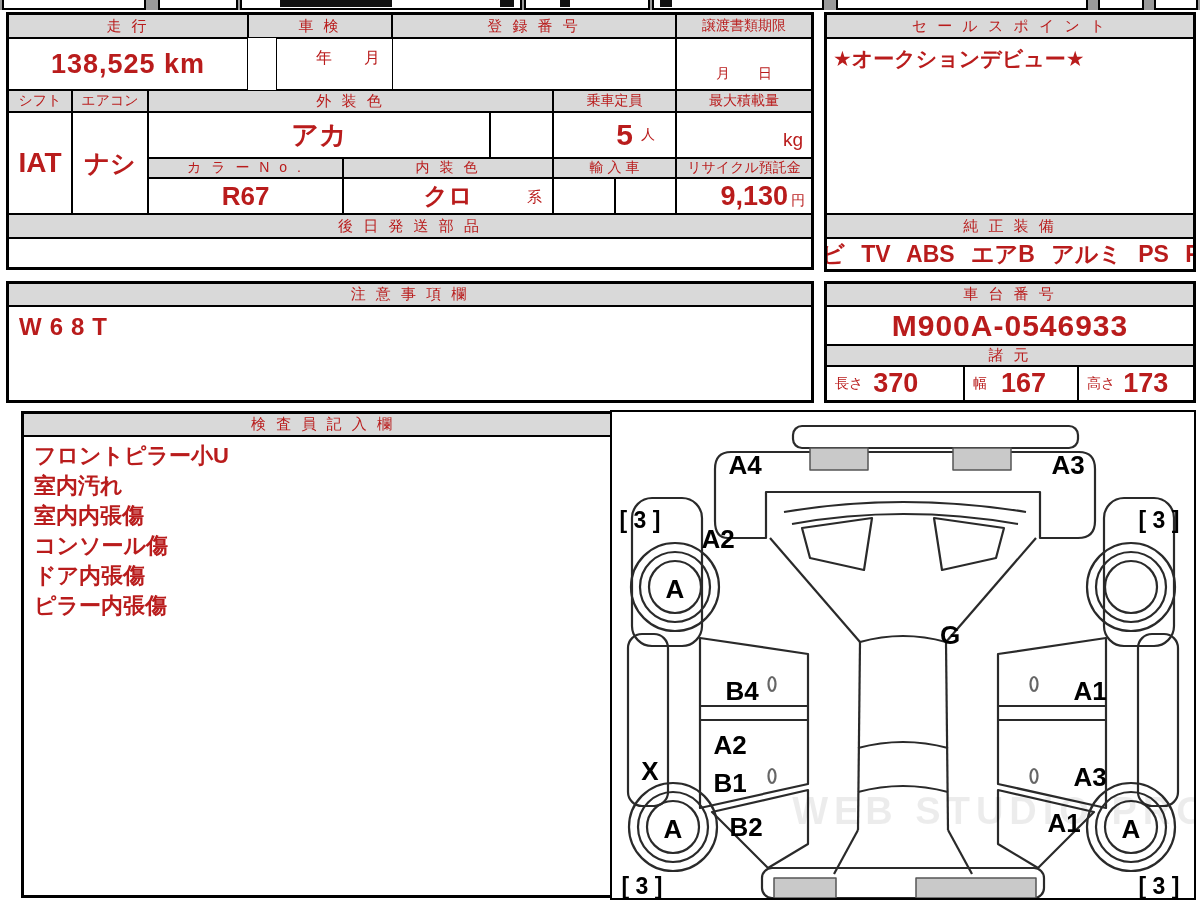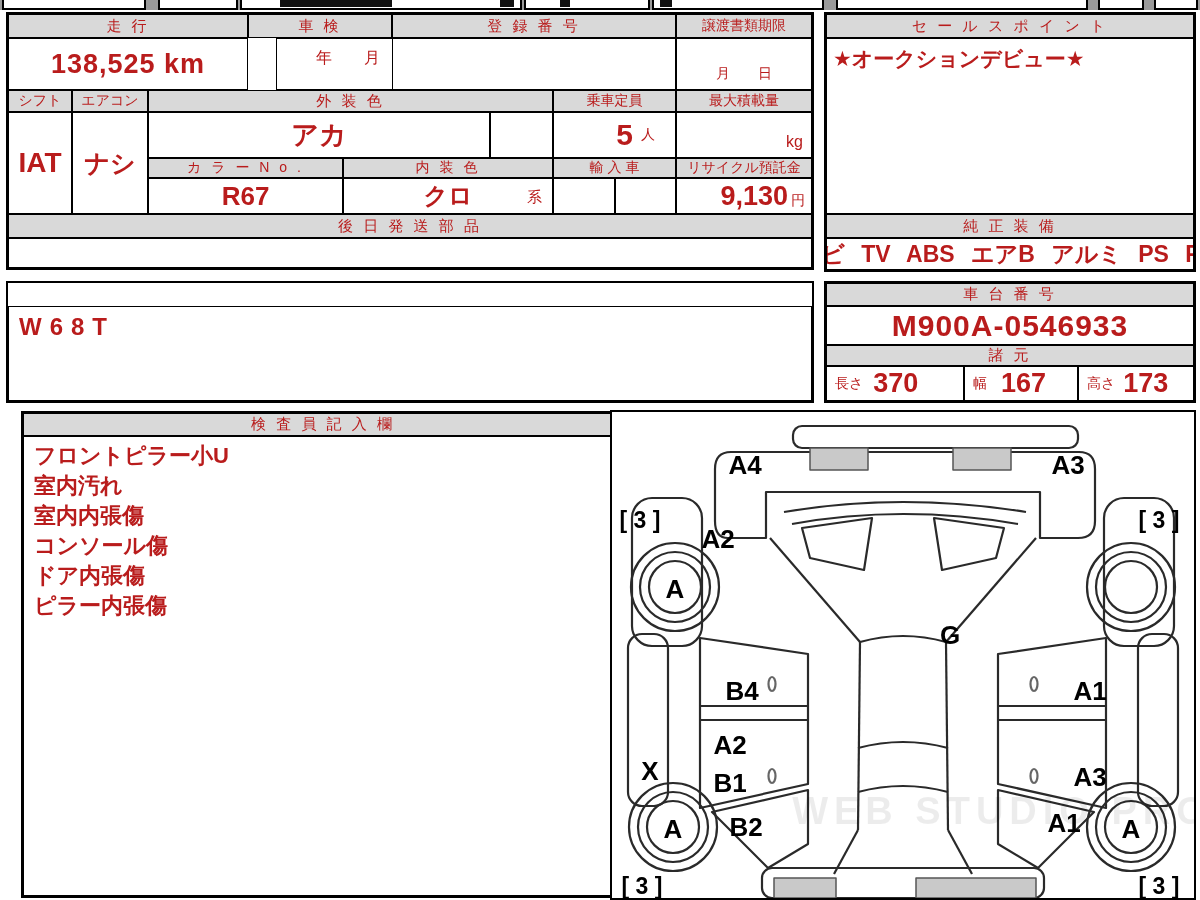--- a/index.html
+++ b/index.html
@@ -55,21 +55,21 @@
     <div class="c hd-sm" style="left:668px;top:76px;width:136px;height:22px;">最大積載量</div>
 
     <div class="c bold" style="left:0;top:98px;width:64px;height:102px;font-size:28px;">IAT</div>
     <div class="c bold" style="left:64px;top:98px;width:76px;height:102px;font-size:25px;">ナシ</div>
     <div class="c bold" style="left:140px;top:98px;width:342px;height:46px;font-size:27px;">アカ</div>
     <div class="c" style="left:482px;top:98px;width:63px;height:46px;"></div>
     <div class="c" style="left:545px;top:98px;width:123px;height:46px;justify-content:flex-end;padding-right:20px;">
       <span class="bold" style="font-size:30px;">5</span>
       <span style="font-size:14px;margin-left:8px;">人</span>
     </div>
-    <div class="c" style="left:668px;top:98px;width:136px;height:46px;font-size:16px;align-items:flex-end;justify-content:flex-end;padding:0 8px 6px 0;">kg</div>
+    <div class="c" style="left:668px;top:98px;width:136px;height:46px;font-size:19px;align-items:flex-end;justify-content:flex-end;padding:0 8px 6px 0;">kg</div>
 
     <div class="c hd" style="left:140px;top:144px;width:195px;height:20px;font-size:14px;">カ ラ ー N o .</div>
     <div class="c hd" style="left:335px;top:144px;width:210px;height:20px;font-size:14px;">内 装 色</div>
     <div class="c hd-sm" style="left:545px;top:144px;width:123px;height:20px;">輸 入 車</div>
     <div class="c hd-sm" style="left:668px;top:144px;width:136px;height:20px;">リサイクル預託金</div>
 
     <div class="c bold" style="left:140px;top:164px;width:195px;height:36px;font-size:26px;">R67</div>
     <div class="c" style="left:335px;top:164px;width:210px;height:36px;">
       <span class="bold" style="font-size:24px;">クロ</span>
       <span style="font-size:15px;position:absolute;right:10px;bottom:6px;">系</span>
@@ -86,20 +86,21 @@
   </div>
 
   <div class="box" style="left:824px;top:12px;width:372px;height:260px;">
     <div class="c hd" style="left:0;top:0;width:368px;height:24px;">セ ー ル ス ポ イ ン ト</div>
     <div class="c bold" style="left:0;top:24px;width:368px;height:176px;font-size:21px;align-items:flex-start;justify-content:flex-start;padding:6px 6px;">★オークションデビュー★</div>
     <div class="c hd" style="left:0;top:200px;width:368px;height:24px;">純 正 装 備</div>
     <div class="c bold" style="left:0;top:224px;width:368px;height:32px;font-size:23px;word-spacing:10px;">ナビ TV ABS エアB アルミ PS PW</div>
   </div>
 
   <div class="box" style="left:6px;top:281px;width:808px;height:122px;">
+    <div class="c hd" style="left:0;top:0;width:804px;height:23px;">注 意 事 項 欄</div>
     <div class="c bold" style="left:0;top:23px;width:804px;height:95px;font-size:24px;letter-spacing:8px;align-items:flex-start;justify-content:flex-start;padding:6px 10px;">W68T</div>
   </div>
 
   <div class="box" style="left:824px;top:281px;width:372px;height:122px;">
     <div class="c hd" style="left:0;top:0;width:368px;height:23px;">車 台 番 号</div>
     <div class="c bold" style="left:0;top:23px;width:368px;height:39px;font-size:30px;letter-spacing:1px;">M900A-0546933</div>
     <div class="c hd" style="left:0;top:62px;width:368px;height:21px;">諸 元</div>
     <div class="c" style="left:0;top:83px;width:138px;height:35px;justify-content:flex-start;padding-left:8px;">
       <span style="font-size:14px;">長さ</span>
       <span class="bold" style="font-size:27px;margin-left:10px;">370</span>

